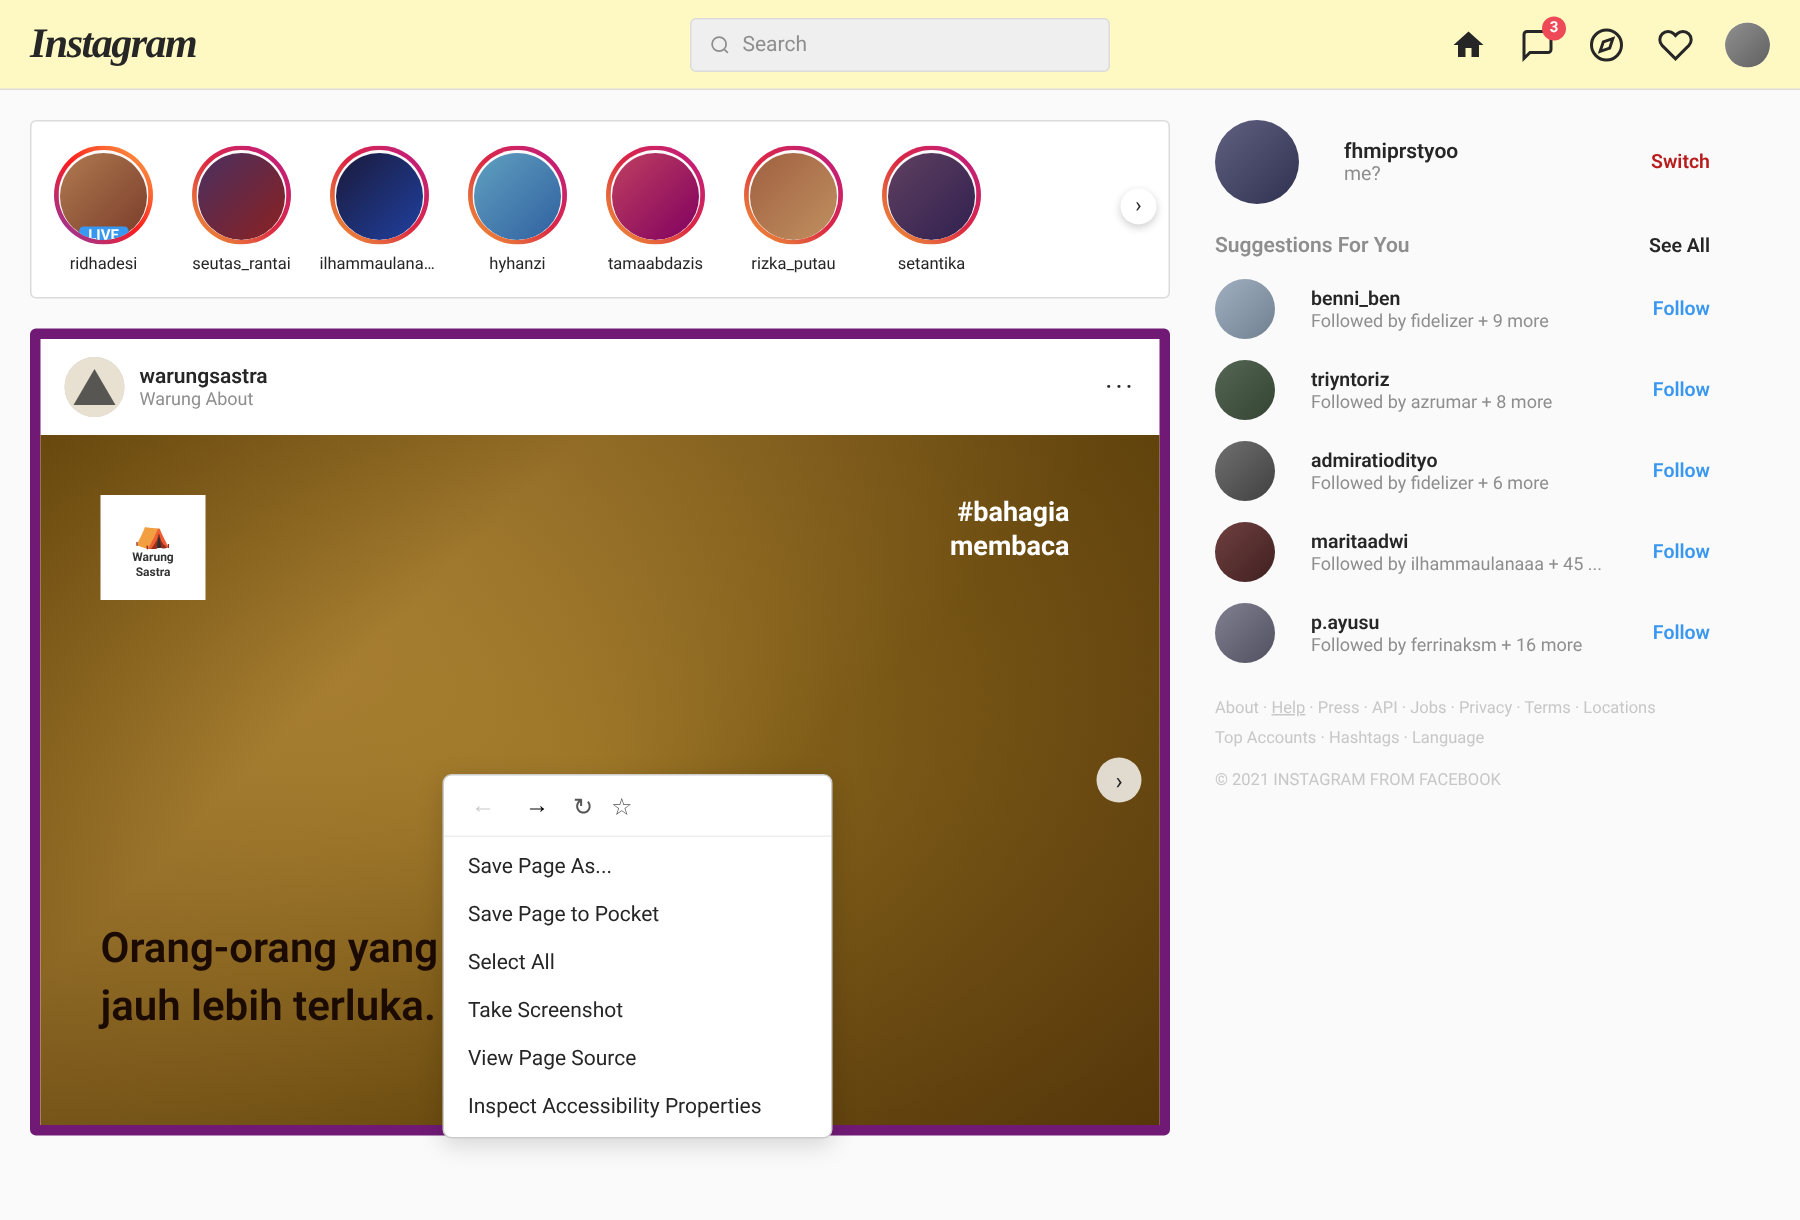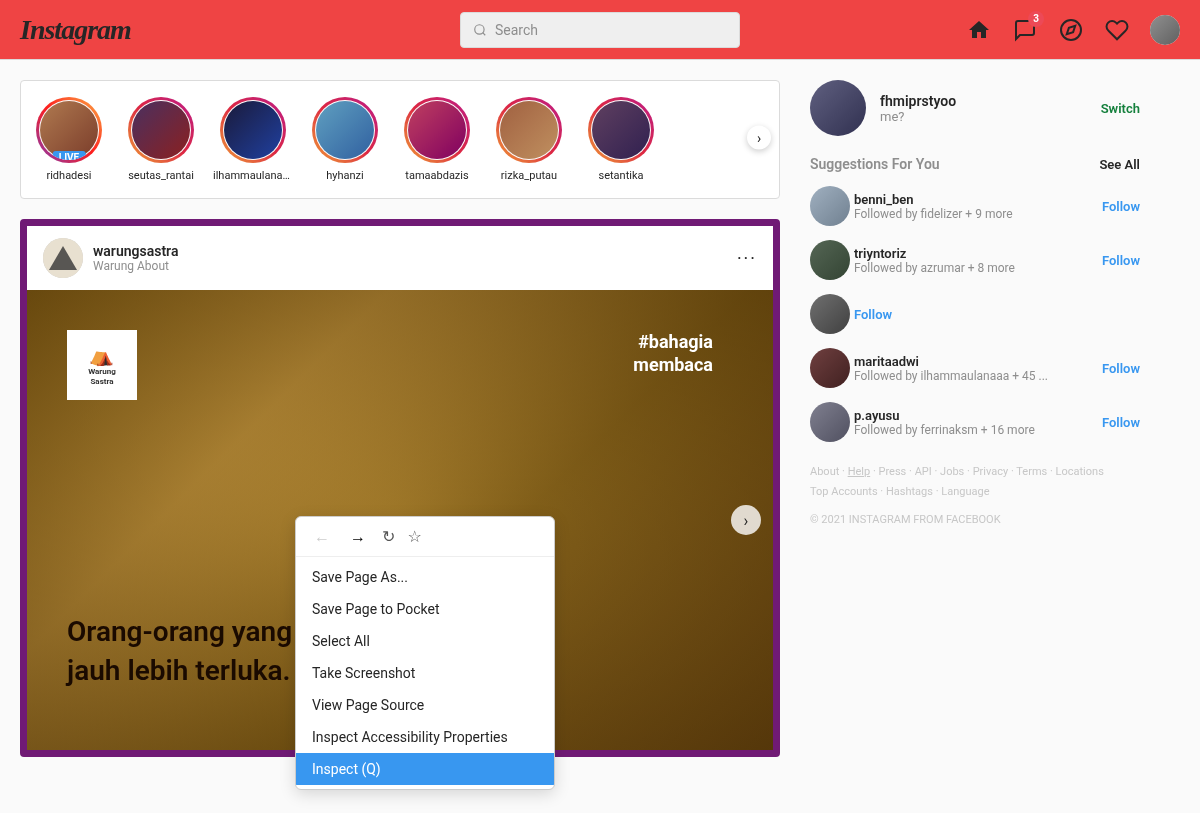--- a/index.html
+++ b/index.html
@@ -1,20 +1,20 @@
 <!DOCTYPE html>
 <html><head>
   <meta charset="utf-8">
   <style>
     * { margin: 0; padding: 0; box-sizing: border-box; }
     body { font-family: -apple-system, BlinkMacSystemFont, 'Segoe UI', Roboto, sans-serif; background: #fafafa; color: #262626; width: 1200px; height: 813px; overflow: hidden; position: relative; }
 
     
     .header {
-      background: #ef4444;
+      background: #fef9c3;
       border-bottom: 1px solid #dbdbdb;
       height: 60px;
       display: flex;
       align-items: center;
       justify-content: space-between;
       padding: 0 20px;
       position: relative;
       z-index: 10;
     }
     .logo {
@@ -120,21 +120,21 @@
       min-width: 80px;
     }
     .story-avatar {
       width: 66px;
       height: 66px;
       border-radius: 50%;
       border: 3px solid transparent;
       background: linear-gradient(#fafafa, #fafafa) padding-box,
                   linear-gradient(45deg, #f09433, #e6683c, #dc2743, #cc2366, #bc1888) border-box;
       display: flex;
-      align-items: center;
+      align-items: flex-end;
       justify-content: center;
       overflow: hidden;
       position: relative;
     }
     .story-avatar.live-border {
       background: linear-gradient(#fafafa, #fafafa) padding-box,
                   linear-gradient(45deg, #833ab4, #fd1d1d, #fcb045) border-box;
     }
     .story-avatar-inner {
       width: 58px;
@@ -359,21 +359,21 @@
     .sidebar {
       width: 380px;
       padding: 20px 20px 20px 30px;
       flex-shrink: 0;
     }
 
     
     .profile-row {
       display: flex;
       align-items: center;
-      gap: 14px;
+      gap: 30px;
       margin-bottom: 20px;
     }
     .profile-avatar {
       width: 56px;
       height: 56px;
       border-radius: 50%;
       background: #ccc;
       overflow: hidden;
       flex-shrink: 0;
     }
@@ -383,21 +383,21 @@
     .profile-username {
       font-weight: 600;
       font-size: 14px;
       color: #262626;
     }
     .profile-subtext {
       font-size: 13px;
       color: #8e8e8e;
     }
     .switch-btn {
-      color: #15803d;
+      color: #b91c1c;
       font-weight: 600;
       font-size: 13px;
       cursor: pointer;
     }
 
     
     .suggestions-header {
       display: flex;
       justify-content: space-between;
       align-items: center;
@@ -411,21 +411,21 @@
     .see-all-btn {
       font-weight: 600;
       font-size: 13px;
       color: #262626;
       cursor: pointer;
     }
 
     .suggestion-item {
       display: flex;
       align-items: center;
-      gap: 4px;
+      gap: 24px;
       margin-bottom: 14px;
     }
     .suggestion-avatar {
       width: 40px;
       height: 40px;
       border-radius: 50%;
       background: #ccc;
       flex-shrink: 0;
       overflow: hidden;
     }
@@ -606,21 +606,20 @@
           <span class="context-nav-refresh">↻</span>
           <span class="context-nav-star">☆</span>
         </div>
         <div class="context-menu-items">
           <span class="context-menu-item">Save Page As...</span>
           <span class="context-menu-item">Save Page to Pocket</span>
           <span class="context-menu-item">Select All</span>
           <span class="context-menu-item">Take Screenshot</span>
           <span class="context-menu-item">View Page Source</span>
           <span class="context-menu-item">Inspect Accessibility Properties</span>
-          <span class="context-menu-item highlighted">Inspect (Q)</span>
         </div>
       </div>
 
       <div class="post-image">
         <div class="post-image-overlay"></div>
         <div class="post-logo">
           <span class="post-logo-icon">⛺</span>
           <span class="post-logo-text">Warung<br>Sastra</span>
         </div>
         <div class="post-hashtag">#bahagia<br>membaca</div>
@@ -661,20 +660,24 @@
       <div class="suggestion-avatar avatar-triy"></div>
       <div class="suggestion-info">
         <div class="suggestion-username">triyntoriz</div>
         <div class="suggestion-sub">Followed by azrumar + 8 more</div>
       </div>
       <span class="follow-btn">Follow</span>
     </div>
 
     <div class="suggestion-item">
       <div class="suggestion-avatar avatar-admir"></div>
+      <div class="suggestion-info">
+        <div class="suggestion-username">admiratiodityo</div>
+        <div class="suggestion-sub">Followed by fidelizer + 6 more</div>
+      </div>
       <span class="follow-btn">Follow</span>
     </div>
 
     <div class="suggestion-item">
       <div class="suggestion-avatar avatar-marita"></div>
       <div class="suggestion-info">
         <div class="suggestion-username">maritaadwi</div>
         <div class="suggestion-sub">Followed by ilhammaulanaaa + 45 ...</div>
       </div>
       <span class="follow-btn">Follow</span>

